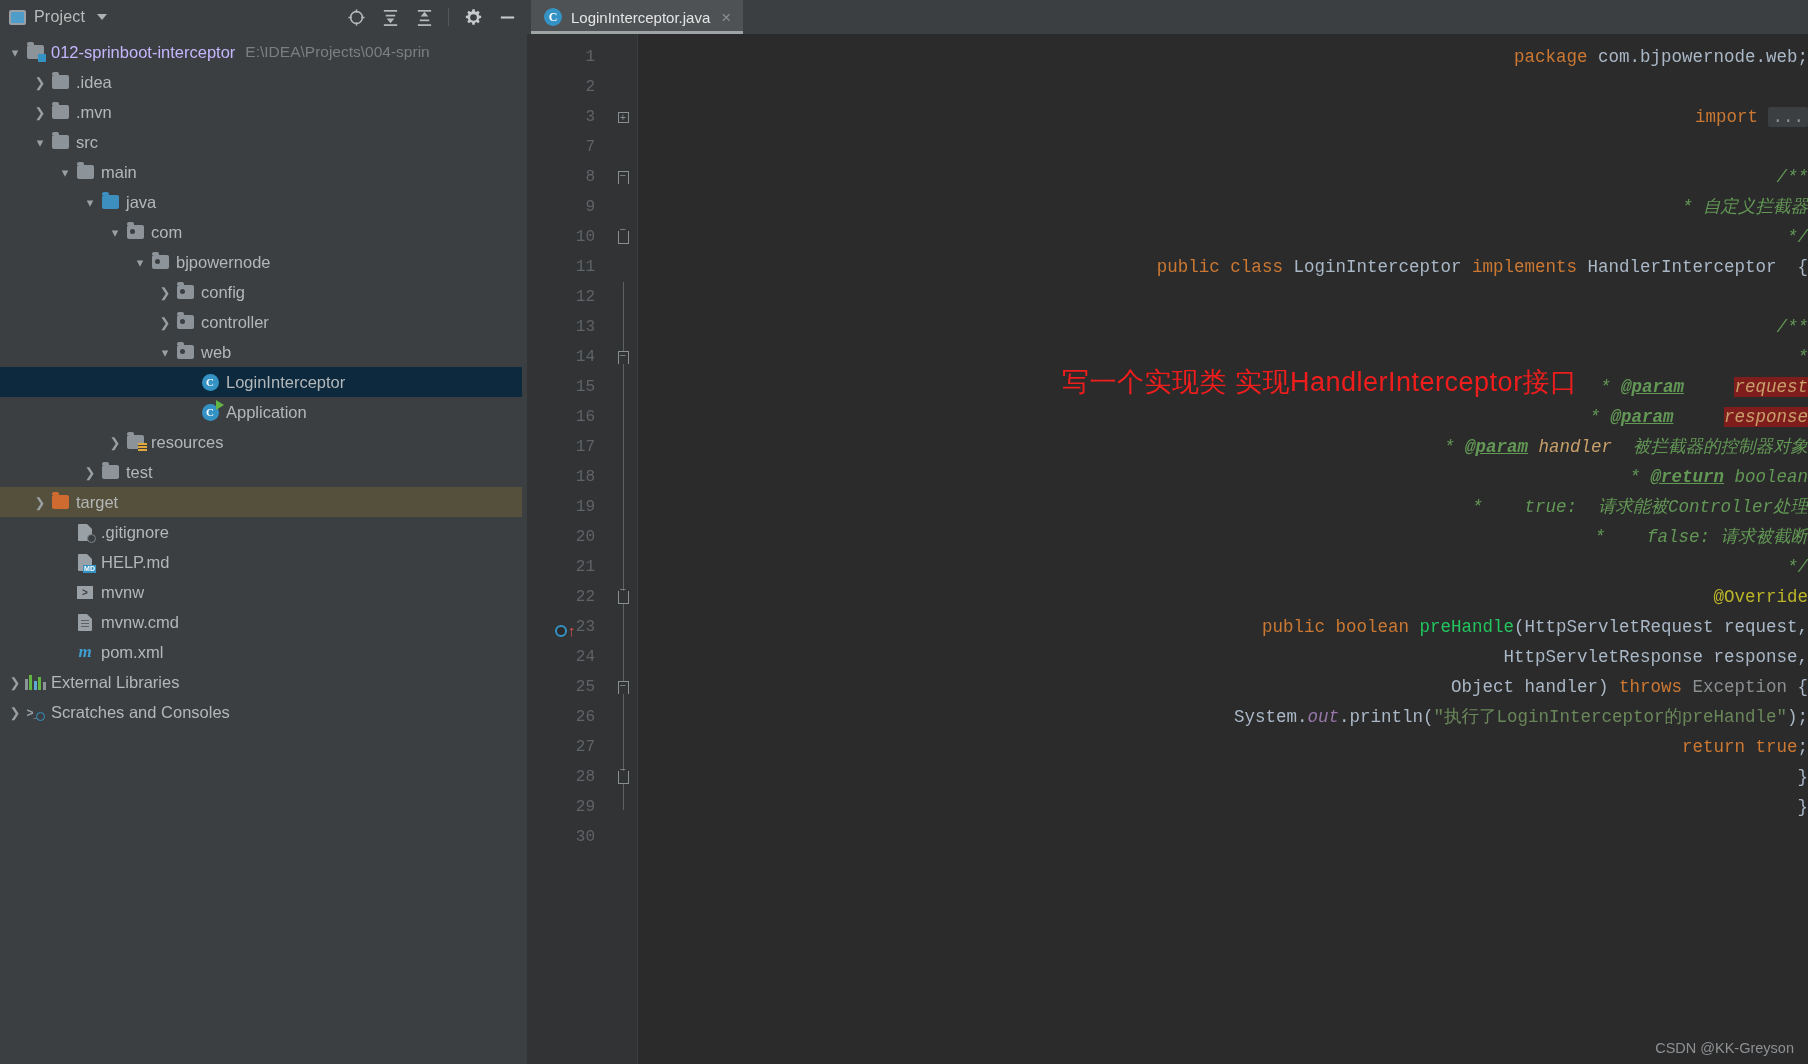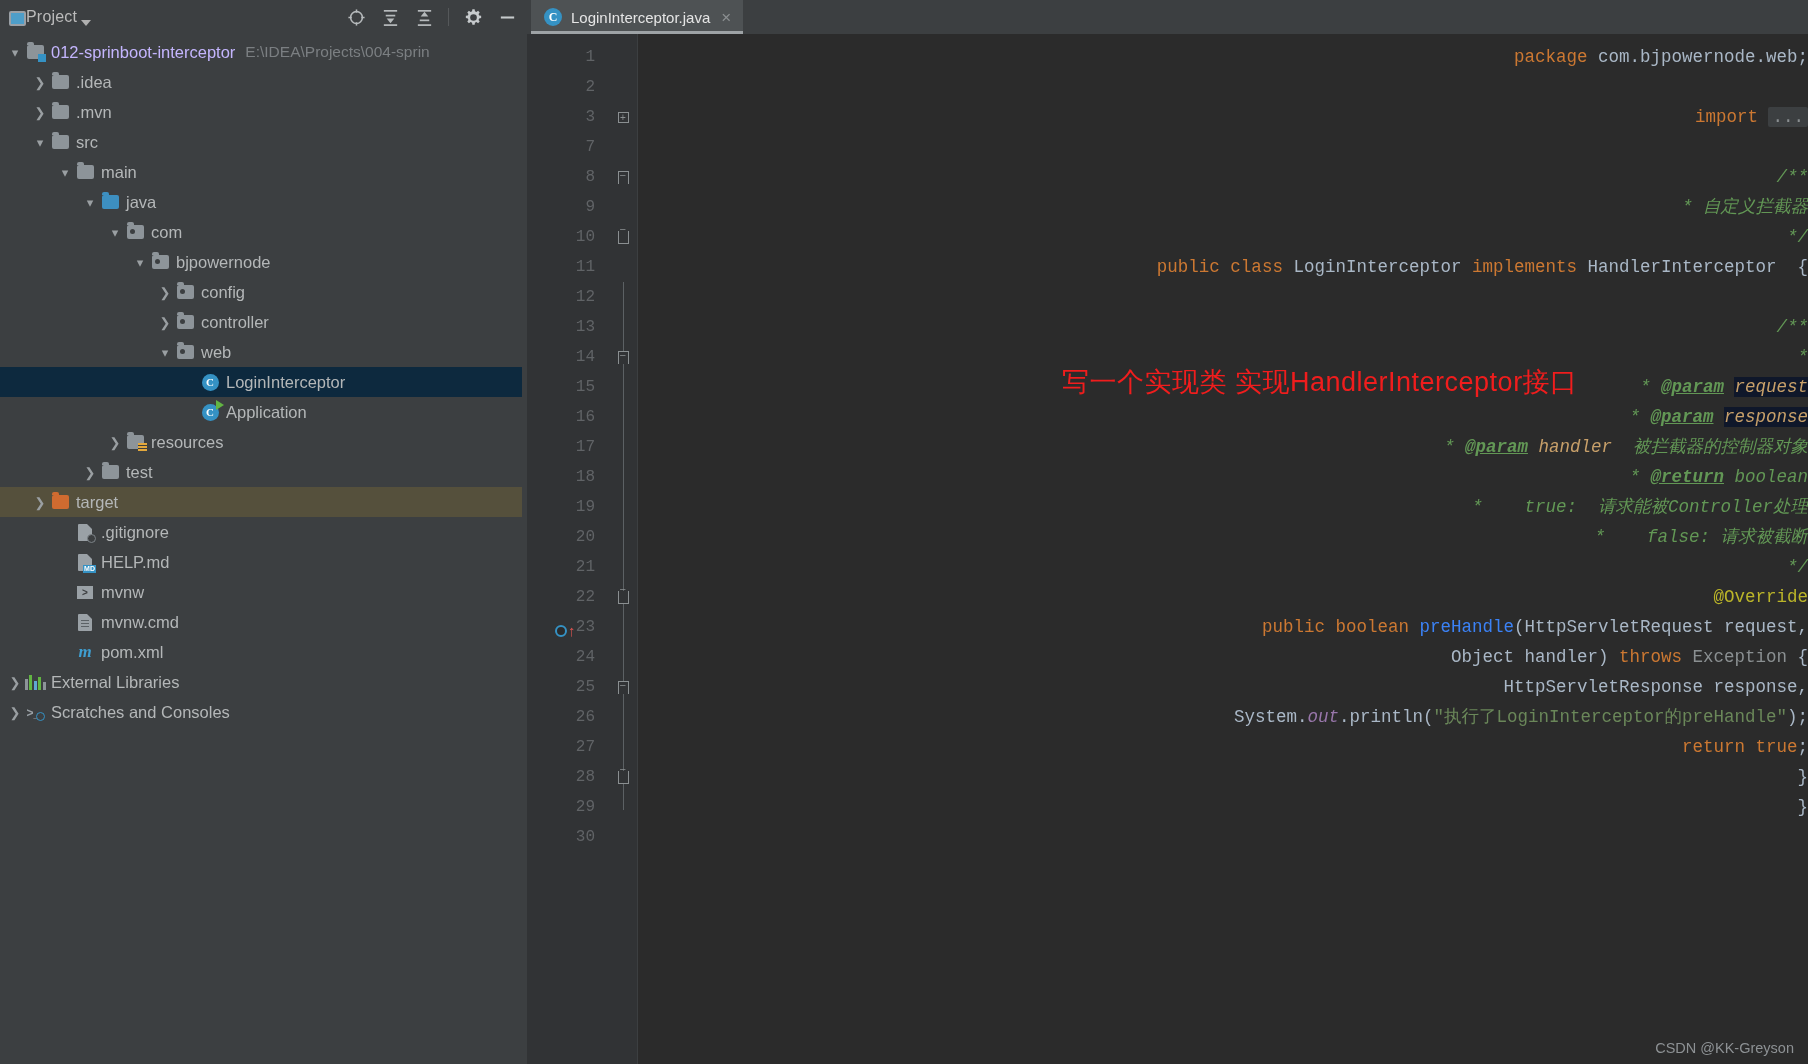--- a/index.html
+++ b/index.html
@@ -13,21 +13,21 @@
 
   
   .top-row { display: flex; height: 34px; flex: 0 0 34px; background: #3c3f41; }
 
   .proj-header {
     width: 527px; flex: 0 0 527px; height: 34px;
     background: #3c3f41;
     display: flex; align-items: center; padding: 0 6px 0 9px;
     position: relative;
   }
-  .proj-title { display: flex; align-items: flex-end; gap: 0; }
+  .proj-title { display: flex; align-items: center; gap: 8px; }
   .proj-icon {
     width: 17px; height: 15px; border: 2px solid #9aa0a6; border-radius: 2px;
     background: #4e9ec9; display: inline-block;
   }
   .proj-label { color: #bbbbbb; font-size: 16px; letter-spacing: .2px; }
   .caret-down {
     width: 0; height: 0; border-left: 5px solid transparent; border-right: 5px solid transparent;
     border-top: 6px solid #b0b0b0; margin-left: 4px;
   }
   .hdr-actions { margin-left: auto; display: flex; align-items: center; gap: 14px; padding-right: 4px; }
@@ -201,25 +201,25 @@
     text-align: right;
   }
   .cline { height: 30px; line-height: 30px; white-space: pre; color: #a9b7c6; padding-left: 10px; }
 
   
   .kw  { color: #cc7832; }
   .id  { color: #a9b7c6; }
   .cm  { color: #629755; font-style: italic; }
   .cmtag { color: #629755; font-style: italic; text-decoration: underline; font-weight: bold; }
   .cmparam { color: #c8a06a; font-style: italic; }
-  .cmhl { background: #0f172a; }
+  .cmhl { background: #7f1d1d; margin-left: 40px; }
   .str { color: #6a8759; }
   .fld { color: #9876aa; font-style: italic; }
   .ann { color: #bbb529; }
-  .mth { color: #3b82f6; }
+  .mth { color: #22c55e; }
   .cls { color: #a9b7c6; }
   .excp{ color: #8a8f91; }
   .fold-ph { background: #3c3f41; color: #8a8f91; padding: 0 4px; border-radius: 2px; }
 
   
   .gmark { position: absolute; display: flex; align-items: center; gap: 1px; }
   .ovr-circle {
     width: 12px; height: 12px; border-radius: 50%; border: 2.5px solid #3592c4; background: #2b2b2b;
   }
   .ovr-arrow { color: #d9534f; font-size: 15px; line-height: 10px; font-weight: bold; }
@@ -586,22 +586,22 @@
         <div class="cline"><span class="cm">     *</span></div>
         <div class="cline"><span class="cm">     * </span><span class="cmtag">@param</span> <span class="cmparam cmhl">request</span></div>
         <div class="cline"><span class="cm">     * </span><span class="cmtag">@param</span> <span class="cmparam cmhl">response</span></div>
         <div class="cline"><span class="cm">     * </span><span class="cmtag">@param</span> <span class="cmparam">handler</span><span class="cm">  被拦截器的控制器对象</span></div>
         <div class="cline"><span class="cm">     * </span><span class="cmtag">@return</span><span class="cm"> boolean</span></div>
         <div class="cline"><span class="cm">     *    true:  请求能被Controller处理</span></div>
         <div class="cline"><span class="cm">     *    false: 请求被截断</span></div>
         <div class="cline"><span class="cm">     */</span></div>
         <div class="cline">    <span class="ann">@Override</span></div>
         <div class="cline"><span class="kw">    public boolean </span><span class="mth">preHandle</span><span class="id">(HttpServletRequest request,</span></div>
+        <div class="cline"><span class="id">                            HttpServletResponse response,</span></div>
         <div class="cline"><span class="id">                            Object handler) </span><span class="kw">throws </span><span class="excp">Exception</span><span class="id"> {</span></div>
-        <div class="cline"><span class="id">                            HttpServletResponse response,</span></div>
         <div class="cline"><span class="id">        System.</span><span class="fld">out</span><span class="id">.println(</span><span class="str">"执行了LoginInterceptor的preHandle"</span><span class="id">);</span></div>
         <div class="cline"><span class="kw">        return </span><span class="kw">true</span><span class="id">;</span></div>
         <div class="cline"><span class="id">    }</span></div>
         <div class="cline"><span class="id">}</span></div>
         <div class="cline"> </div>
 
         <div class="annot" style="left:424px; top:330px;">写一个实现类 实现HandlerInterceptor接口</div>
       </div>
 
       <div class="watermark">CSDN @KK-Greyson</div>

